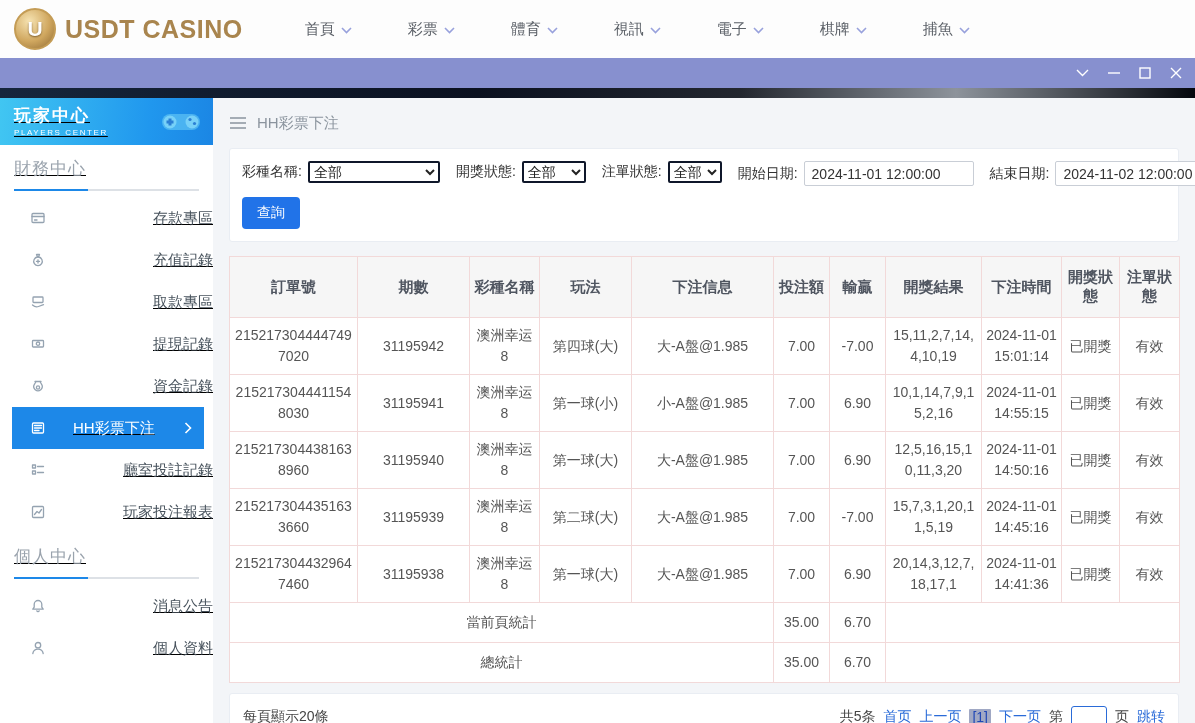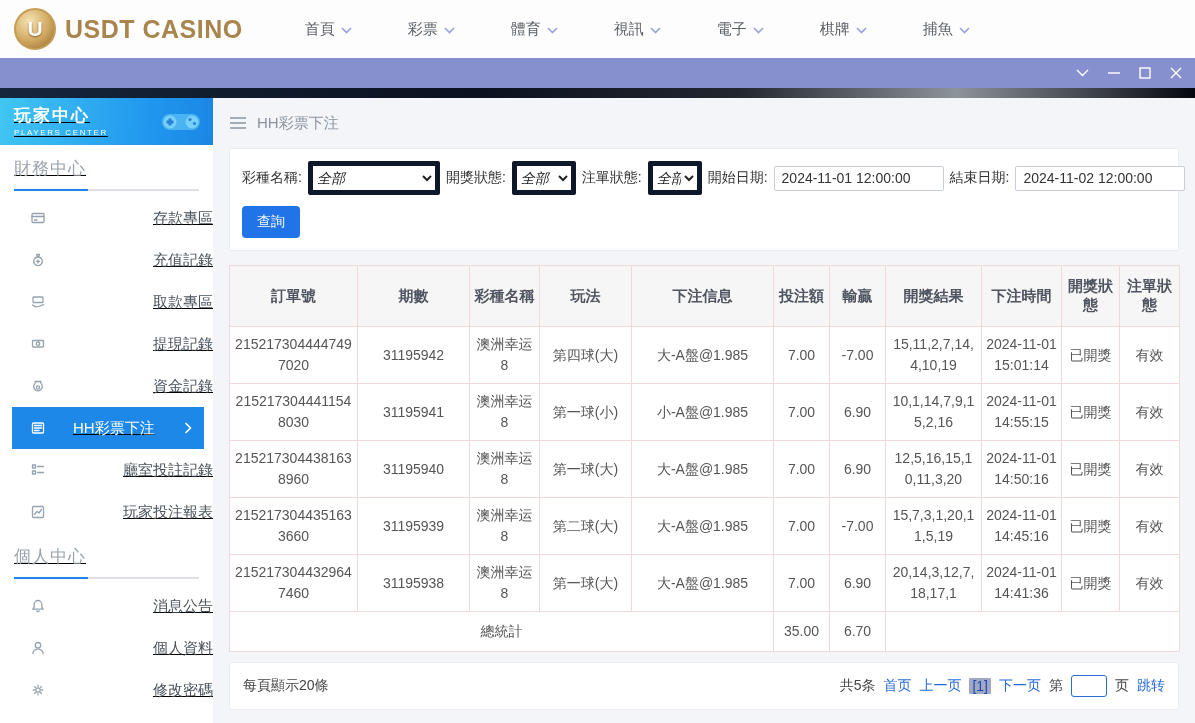--- a/index.html
+++ b/index.html
@@ -45,23 +45,23 @@
   .menu-item .mi-stroke{stroke:#95a3b1;fill:none;stroke-width:1.3;stroke-linecap:round;stroke-linejoin:round;}
   .menu-item.active{background:#1d88e8;color:#fff;margin:0 9px 0 12px;padding-left:18px;}
   .menu-item.active .mi-stroke{stroke:#fff;}
   .mi-chevron{margin-left:auto;margin-right:12px;}
 
   
   .main{flex:1;display:flex;flex-direction:column;padding:0 16px;overflow:hidden;}
   .breadcrumb{height:50px;flex:none;display:flex;align-items:center;gap:10px;color:#8b949e;font-size:15px;}
 
   .filter-card{flex:none;background:#fff;border:1px solid #e9edf3;border-radius:3px;padding:12px;}
-  .filter-row{display:flex;align-items:center;gap:6px;font-size:14px;color:#333;white-space:nowrap;}
+  .filter-row{display:flex;align-items:flex-start;gap:16px;font-size:14px;color:#333;white-space:nowrap;}
   .filter-group{display:flex;align-items:center;gap:6px;}
-  select{height:34px;font-size:14px;color:#222;border:5px solid #0f172a;border-radius:2px;background:#fff;font-style:italic;}
+  select{height:22px;font-size:14px;color:#222;border:2px solid #0f172a;border-radius:2px;background:#fff;}
   .sel-lottery{width:132px;} .sel-draw{width:64px;} .sel-order{width:54px;}
   .date-input{width:170px;height:25px;border:1px solid #c9ced6;border-radius:2px;font-size:14px;color:#333;padding:0 7px;}
   .search-btn{margin-top:11px;background:#2173e8;color:#fff;border:none;border-radius:4px;
     padding:7px 15px;font-size:14px;cursor:pointer;}
 
   .data-table{margin-top:14px;flex:none;border-collapse:collapse;table-layout:fixed;width:950px;background:#fff;}
   .data-table th,.data-table td{border:1px solid #f2d9d9;text-align:center;overflow:hidden;}
   .data-table th{background:#f6f6f6;font-size:15px;font-weight:bold;color:#4f5560;padding:11px 1px;}
   .data-table td{font-size:14px;color:#555;padding:7px 3px;line-height:1.5;word-break:break-all;}
   .summary-row td{padding:9px 3px;}
@@ -278,29 +278,20 @@
         <span>消息公告</span>
       </div>
       <div class="menu-item">
         <svg width="16" height="16">
             <g class="mi-stroke">
               <circle cx="8" cy="5.2" r="2.7"></circle>
               <path d="M2.8 13.5a5.3 5.3 0 0 1 10.4 0"></path>
             </g>
           </svg>
         <span>個人資料</span>
-      </div>
-      <div class="menu-item">
-        <svg width="16" height="16">
-            <g class="mi-stroke">
-              <circle cx="8" cy="8" r="2.2"></circle>
-              <path d="M8 3.2v1.2M8 11.6v1.2M3.2 8h1.2M11.6 8h1.2M4.6 4.6l.9.9M10.5 10.5l.9.9M11.4 4.6l-.9.9M5.5 10.5l-.9.9"></path>
-            </g>
-          </svg>
-        <span>修改密碼</span>
       </div>
 
       <div class="section">
         
       </div>
     </aside>
 
     <main class="main">
 
       <div class="breadcrumb">
@@ -431,20 +422,26 @@
             <td>第一球(大)</td>
             <td>大-A盤@1.985</td>
             <td>7.00</td>
             <td>6.90</td>
             <td>20,14,3,12,7,18,17,1</td>
             <td>2024-11-01 14:41:36</td>
             <td>已開獎</td>
             <td>有效</td>
           </tr>
           <tr class="summary-row">
+            <td colspan="5">當前頁統計</td>
+            <td>35.00</td>
+            <td>6.70</td>
+            <td colspan="4"></td>
+          </tr>
+          <tr class="summary-row">
             <td colspan="5">總統計</td>
             <td>35.00</td>
             <td>6.70</td>
             <td colspan="4"></td>
           </tr>
         </tbody>
       </table>
 
       <footer class="table-footer">
         <span>每頁顯示20條</span>

